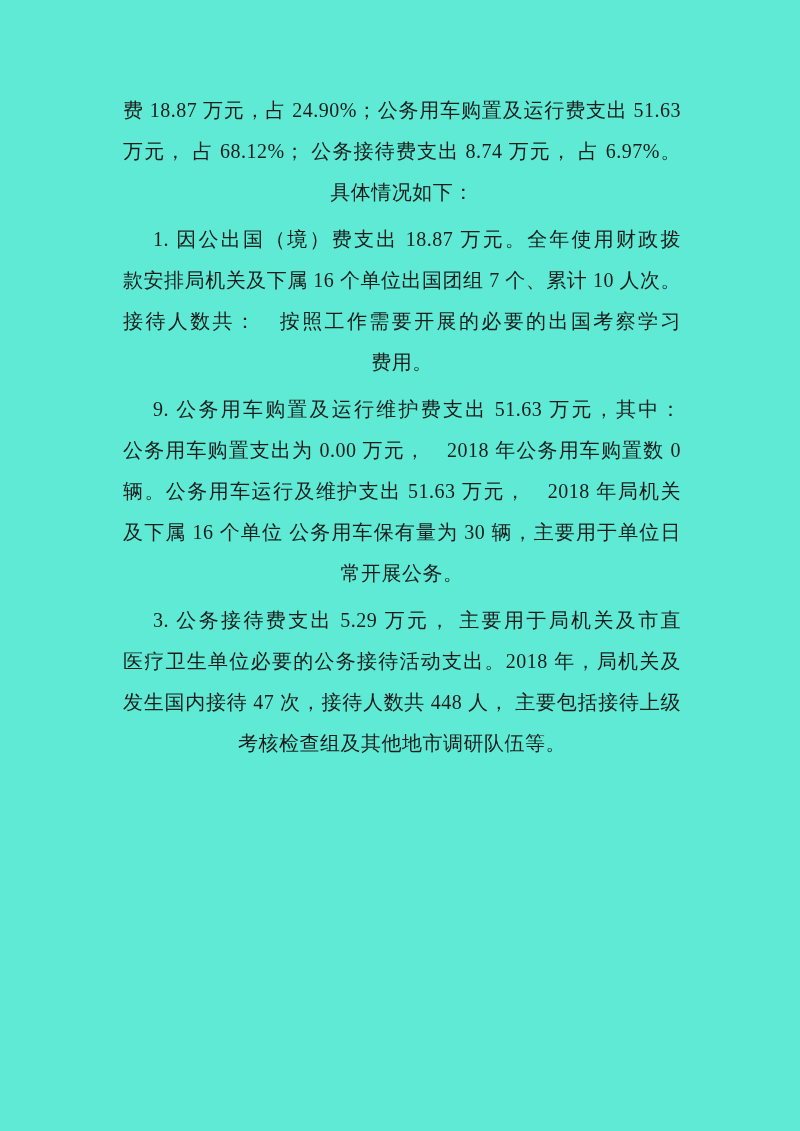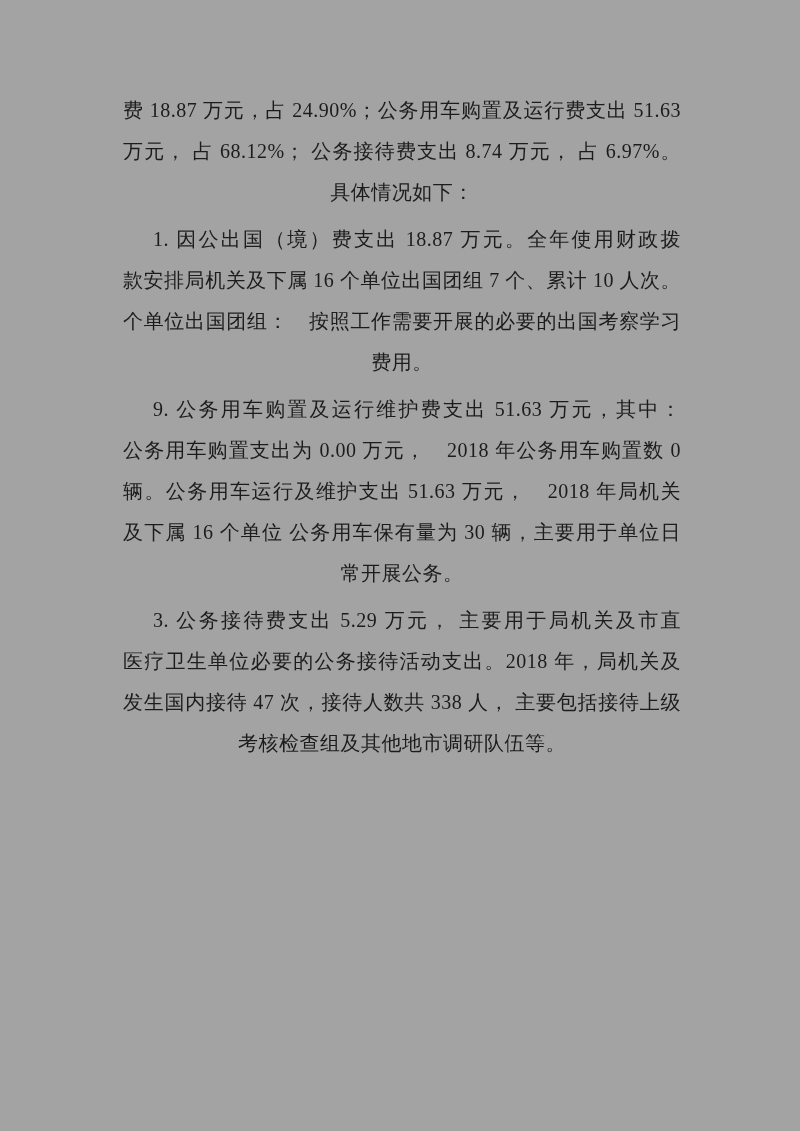--- a/index.html
+++ b/index.html
@@ -4,21 +4,21 @@
 <style>
   html, body {
     margin: 0;
     padding: 0;
     background: #ffffff;
   }
   .page {
     position: relative;
     width: 800px;
     height: 1131px;
-    background: #a3a3a3;
+    background: #5eead4;
     overflow: hidden;
     font-family: "Liberation Serif", "DejaVu Serif", serif;
     color: #1c1c1c;
   }
   .content {
     position: absolute;
     left: 123px;
     top: 90px;
     width: 558px;
     font-size: 20px;
@@ -49,33 +49,33 @@
 
     <div class="para">
       <div class="line full">费 18.87 万元，占 24.90%；公务用车购置及运行费支出 51.63</div>
       <div class="line full">万元， 占 68.12%； 公务接待费支出 8.74 万元， 占 6.97%。</div>
       <div class="line">具体情况如下：</div>
     </div>
 
     <div class="para">
       <div class="line full indent">1. 因公出国（境）费支出 18.87 万元。全年使用财政拨</div>
       <div class="line full">款安排局机关及下属 16 个单位出国团组 7 个、累计 10 人次。</div>
-      <div class="line full">个单位出国团组：　按照工作需要开展的必要的出国考察学习</div>
+      <div class="line full">接待人数共：　按照工作需要开展的必要的出国考察学习</div>
       <div class="line">费用。</div>
     </div>
 
     <div class="para">
       <div class="line full indent">9. 公务用车购置及运行维护费支出 51.63 万元，其中：</div>
       <div class="line full">公务用车购置支出为 0.00 万元，　2018 年公务用车购置数 0</div>
       <div class="line full">辆。公务用车运行及维护支出 51.63 万元，　2018 年局机关</div>
       <div class="line full">及下属 16 个单位 公务用车保有量为 30 辆，主要用于单位日</div>
       <div class="line">常开展公务。</div>
     </div>
 
     <div class="para">
       <div class="line full indent">3. 公务接待费支出  5.29 万元， 主要用于局机关及市直</div>
       <div class="line full">医疗卫生单位必要的公务接待活动支出。2018 年，局机关及</div>
-      <div class="line full">发生国内接待 47 次，接待人数共 338 人， 主要包括接待上级</div>
+      <div class="line full">发生国内接待 47 次，接待人数共 448 人， 主要包括接待上级</div>
       <div class="line">考核检查组及其他地市调研队伍等。</div>
     </div>
 
   </div>
 </div>
 
 </body></html>

